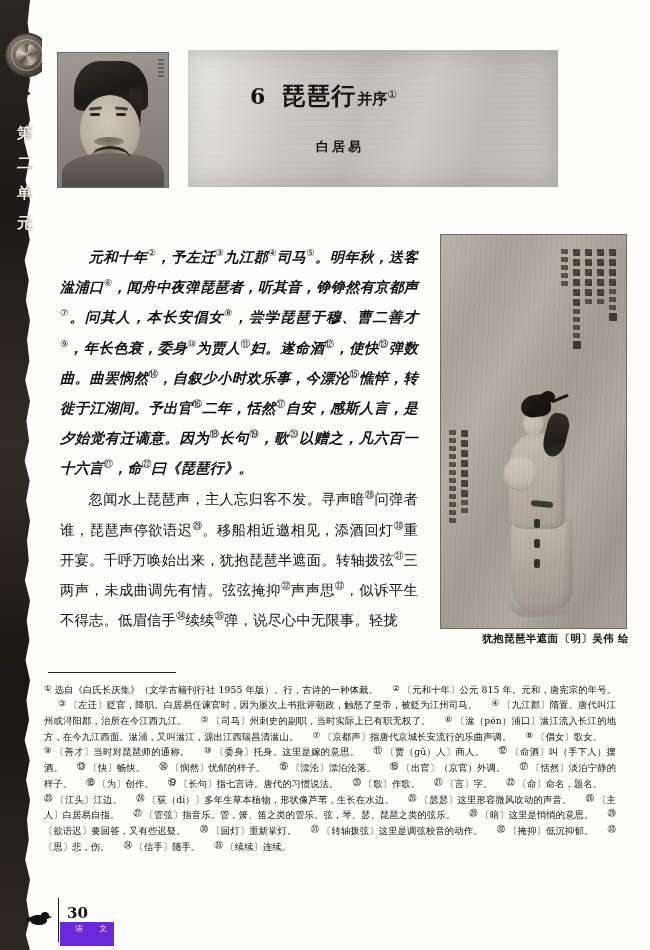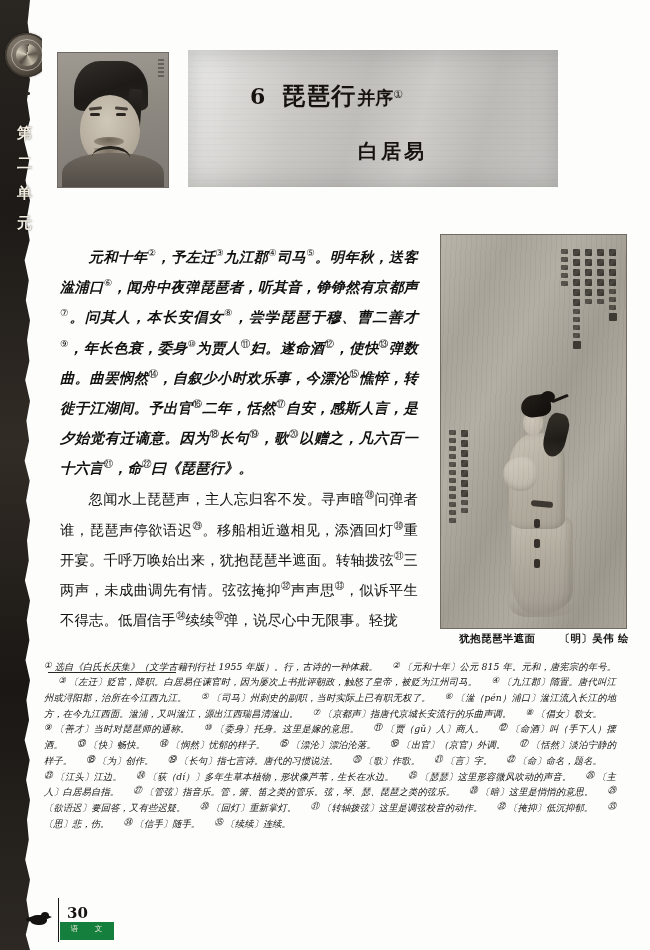--- a/index.html
+++ b/index.html
@@ -242,38 +242,37 @@
     font-weight: 700;
     font-family: "DejaVu Serif", "Liberation Serif", serif;
   }
   .title-main {
     font-size: 24px;
     font-weight: 700;
     letter-spacing: 1px;
     font-family: Liberation Mono, monospace;
   }
   .title-sub {
-    font-size: 18px;
+    font-size: 15px;
     font-weight: 700;
     margin-left: 1px;
   }
   .title-sup {
     font-size: 11px;
     vertical-align: super;
     font-weight: 400;
   }
   .author-line {
     position: absolute;
     left: 258px;
     top: 88px;
-    font-size: 20px;
+    font-size: 13px;
     font-weight: 700;
     letter-spacing: 3px;
     color: #16130f;
-    margin-left: 42px;
   }
 
   
   .body-col {
     position: absolute;
     left: 60px;
     top: 240px;
     width: 358px;
   }
   .para {
@@ -468,49 +467,48 @@
     border-radius: 0 0 34px 18px / 0 0 14px 14px;
   }
 
   .caption {
     position: absolute;
     left: 441px;
     top: 632px;
     width: 188px;
     display: flex;
     justify-content: flex-end;
-    gap: 24px;
+    gap: 1px;
     font-size: 10.5px;
     font-weight: 700;
     color: #141210;
     letter-spacing: .4px;
   }
 
   
   .fn-rule {
     position: absolute;
     left: 48px;
     top: 672px;
     width: 128px;
     height: 1px;
     background: #2a2622;
   }
   .footnotes {
     position: absolute;
     left: 44px;
-    top: 658px;
+    top: 681px;
     width: 572px;
     font-family: "DejaVu Serif", "Liberation Serif", serif;
     font-size: 9.3px;
     line-height: 15.2px;
     color: #121110;
     text-align: justify;
     text-justify: inter-ideograph;
     letter-spacing: .05px;
-    font-style: italic;
   }
   .fn-item { display: inline; }
   .fn-gap { display: inline-block; width: 14px; }
   .fn-mark {
     font-size: 8.5px;
     vertical-align: .18em;
   }
 
   
   .footer {
@@ -572,28 +570,28 @@
     font-size: 15px;
     font-weight: 700;
     color: #16130f;
     font-family: "DejaVu Serif", "Liberation Serif", serif;
   }
   .footer-tag {
     position: absolute;
     left: 34px;
     top: 24px;
     width: 54px;
-    height: 18px;
-    background: #15803d;
+    height: 24px;
+    background: #6d28d9;
     color: #e9e4d8;
     font-size: 7.5px;
     letter-spacing: 7px;
     text-indent: 6px;
     line-height: 13px;
-    text-align: center;
+    text-align: right;
   }
 </style>
 </head>
 <body>
 
 <div id="page">
 
   <div class="left-band">
     <div class="band-ink"></div>
     <div class="band-speck" style="left:22px;top:18px;width:5px;height:4px;"></div>

